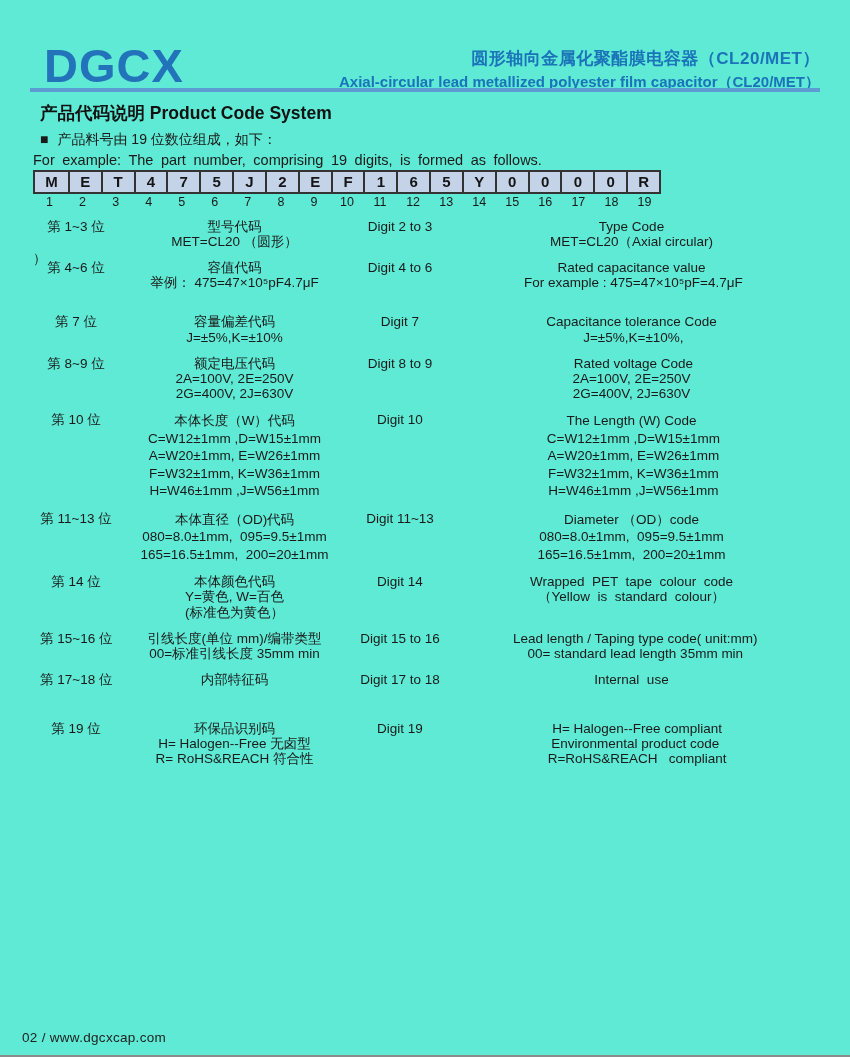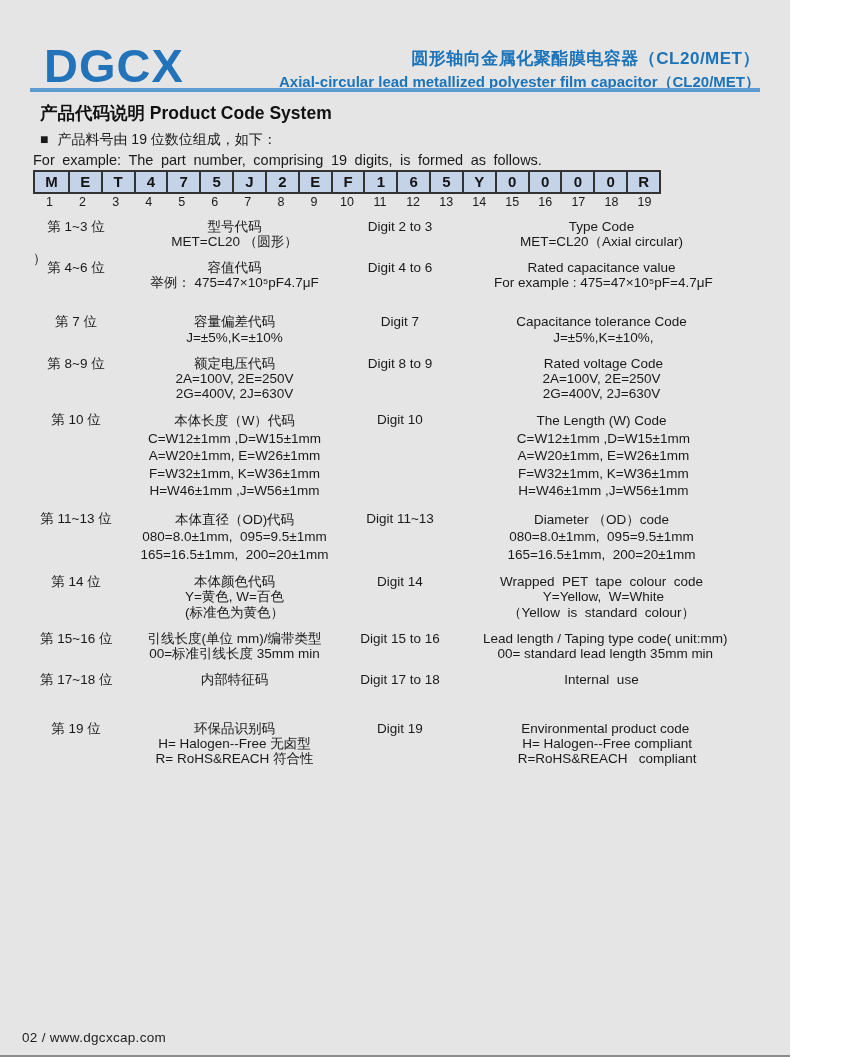--- a/index.html
+++ b/index.html
@@ -1,17 +1,17 @@
 <!DOCTYPE html>
 <html><head>
 <meta charset="utf-8">
 <style>
   html,body { margin:0; padding:0; background:#ffffff; }
   .page {
-    position:relative; width:790px; height:1057px; background:#e5e5e5;
+    position:relative; width:850px; height:1057px; background:#5eead4;
     font-family:"Liberation Sans", sans-serif; color:#1a1a1a; overflow:hidden;
   }
   
   .header { position:relative; height:94px; }
   .logo {
     position:absolute; left:44px; top:42px;
     font-size:47px; font-weight:700; color:#2273b9; letter-spacing:1px; line-height:1;
   }
   .titles { position:absolute; right:30px; top:47px; text-align:right; color:#1b73b9; }
   .title-cn { font-size:17px; font-weight:700; letter-spacing:0.5px;text-align:right; }
@@ -206,21 +206,20 @@
         <div class="section">
           <div class="cn-label">第 14 位</div>
           <div class="cn-body">
             <div class="line">本体颜色代码</div>
             <div class="line">Y=黄色, W=百色</div>
             <div class="line">(标准色为黄色）</div>
           </div>
           <div class="en-label">Digit  14</div>
           <div class="en-body">
             <div class="line">Wrapped  PET  tape  colour  code</div>
-            <div class="line"> Y=Yellow,  W=White</div>
             <div class="line">（Yellow  is  standard  colour）</div>
           </div>
         </div>
         <div class="section">
           <div class="cn-label">第 15~16 位</div>
           <div class="cn-body">
             <div class="line">引线长度(单位 mm)/编带类型</div>
             <div class="line">00=标准引线长度 35mm min</div>
           </div>
           <div class="en-label">Digit 15 to 16</div>
@@ -241,22 +240,22 @@
         </div>
         <div class="section">
           <div class="cn-label">第 19 位</div>
           <div class="cn-body">
             <div class="line">环保品识别码</div>
             <div class="line">H= Halogen--Free 无卤型</div>
             <div class="line">R= RoHS&amp;REACH 符合性</div>
           </div>
           <div class="en-label">Digit 19</div>
           <div class="en-body">
+            <div class="line">   H= Halogen--Free compliant</div>
             <div class="line">  Environmental product code</div>
-            <div class="line">   H= Halogen--Free compliant</div>
             <div class="line">   R=RoHS&amp;REACH   compliant</div>
           </div>
         </div>
       </div>
   </div>
 
   <div class="footer">02 / www.dgcxcap.com</div>
   <div class="bottom-rule"></div>
 
 </div>

